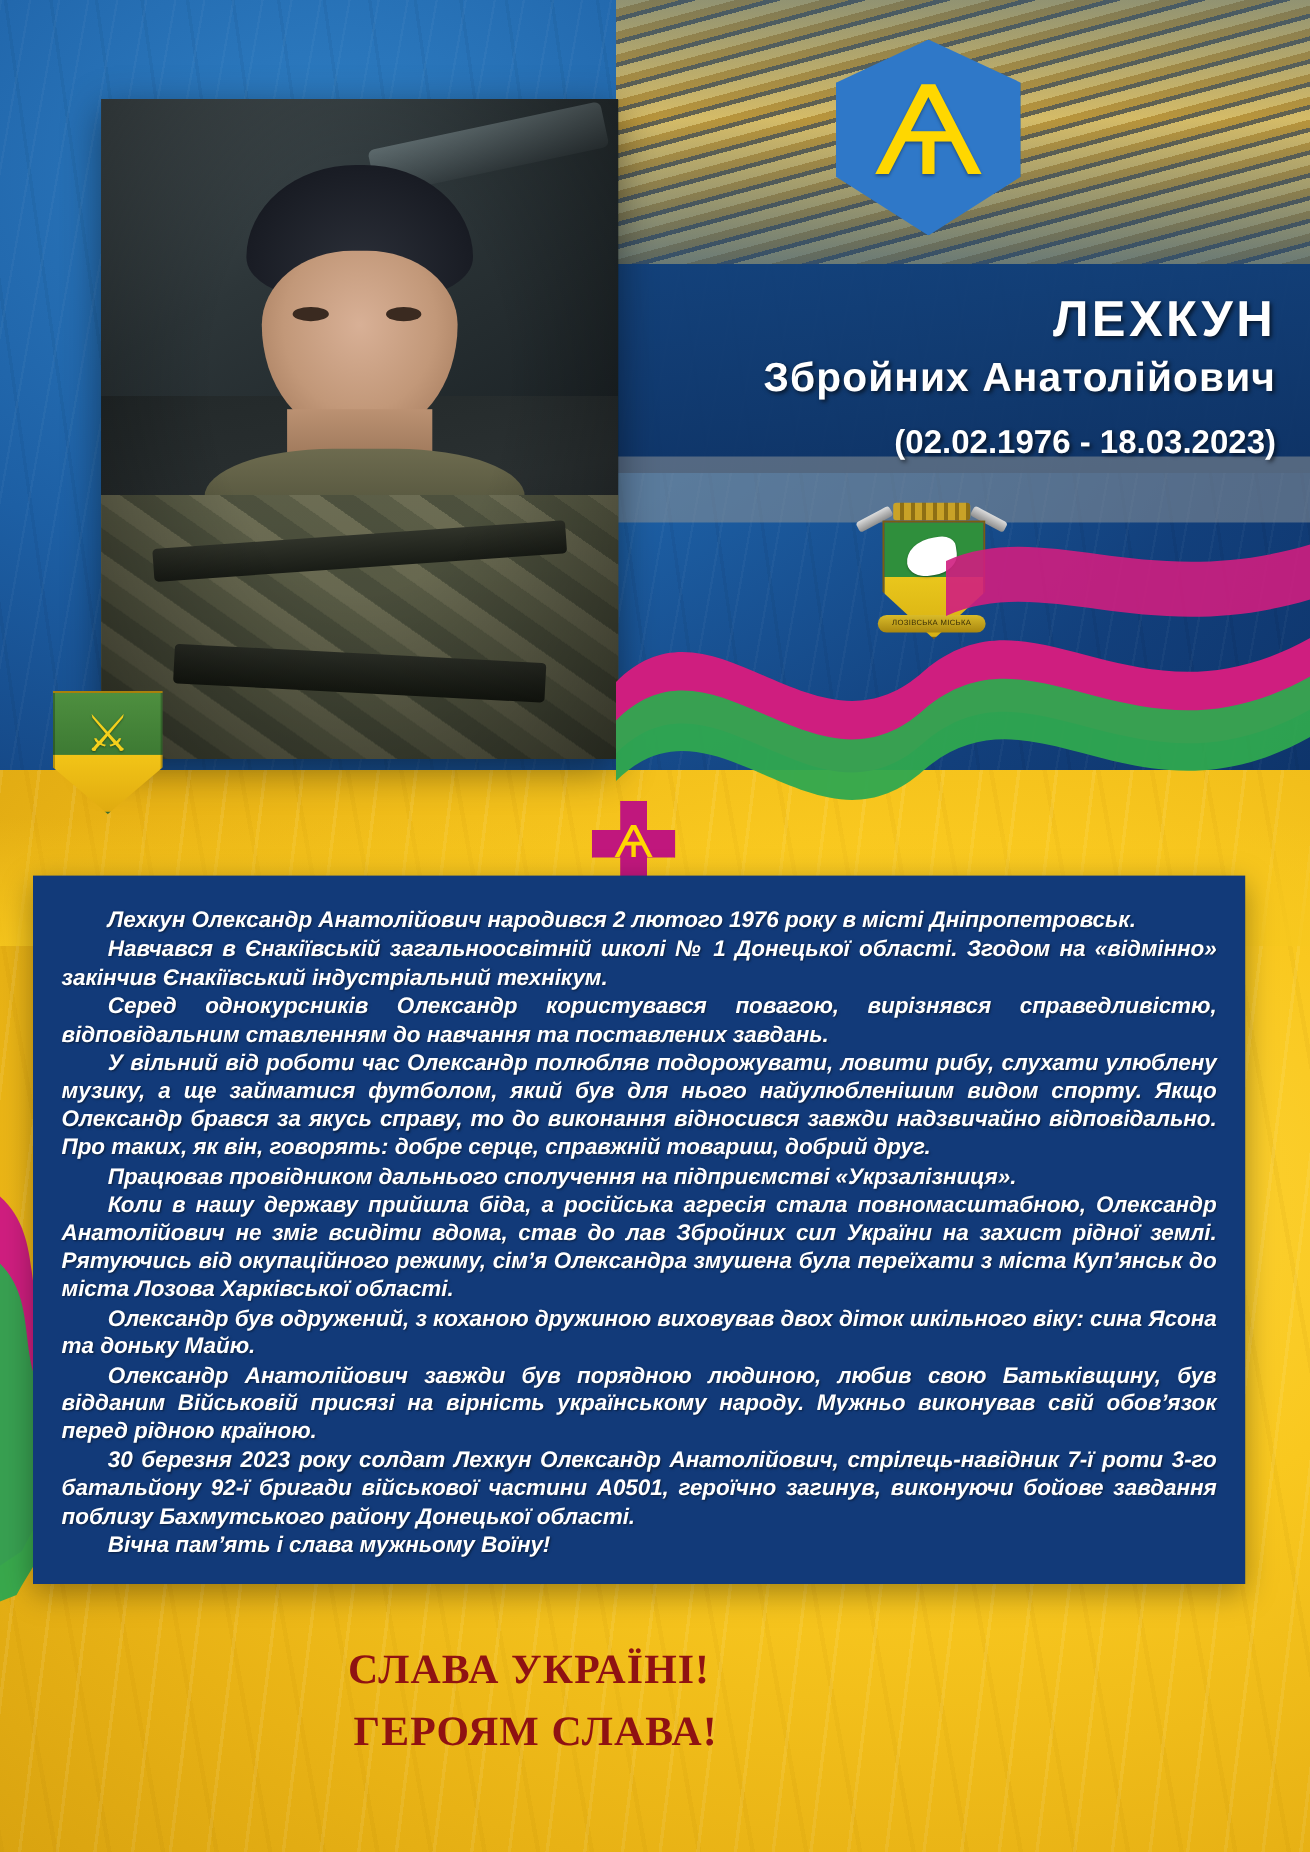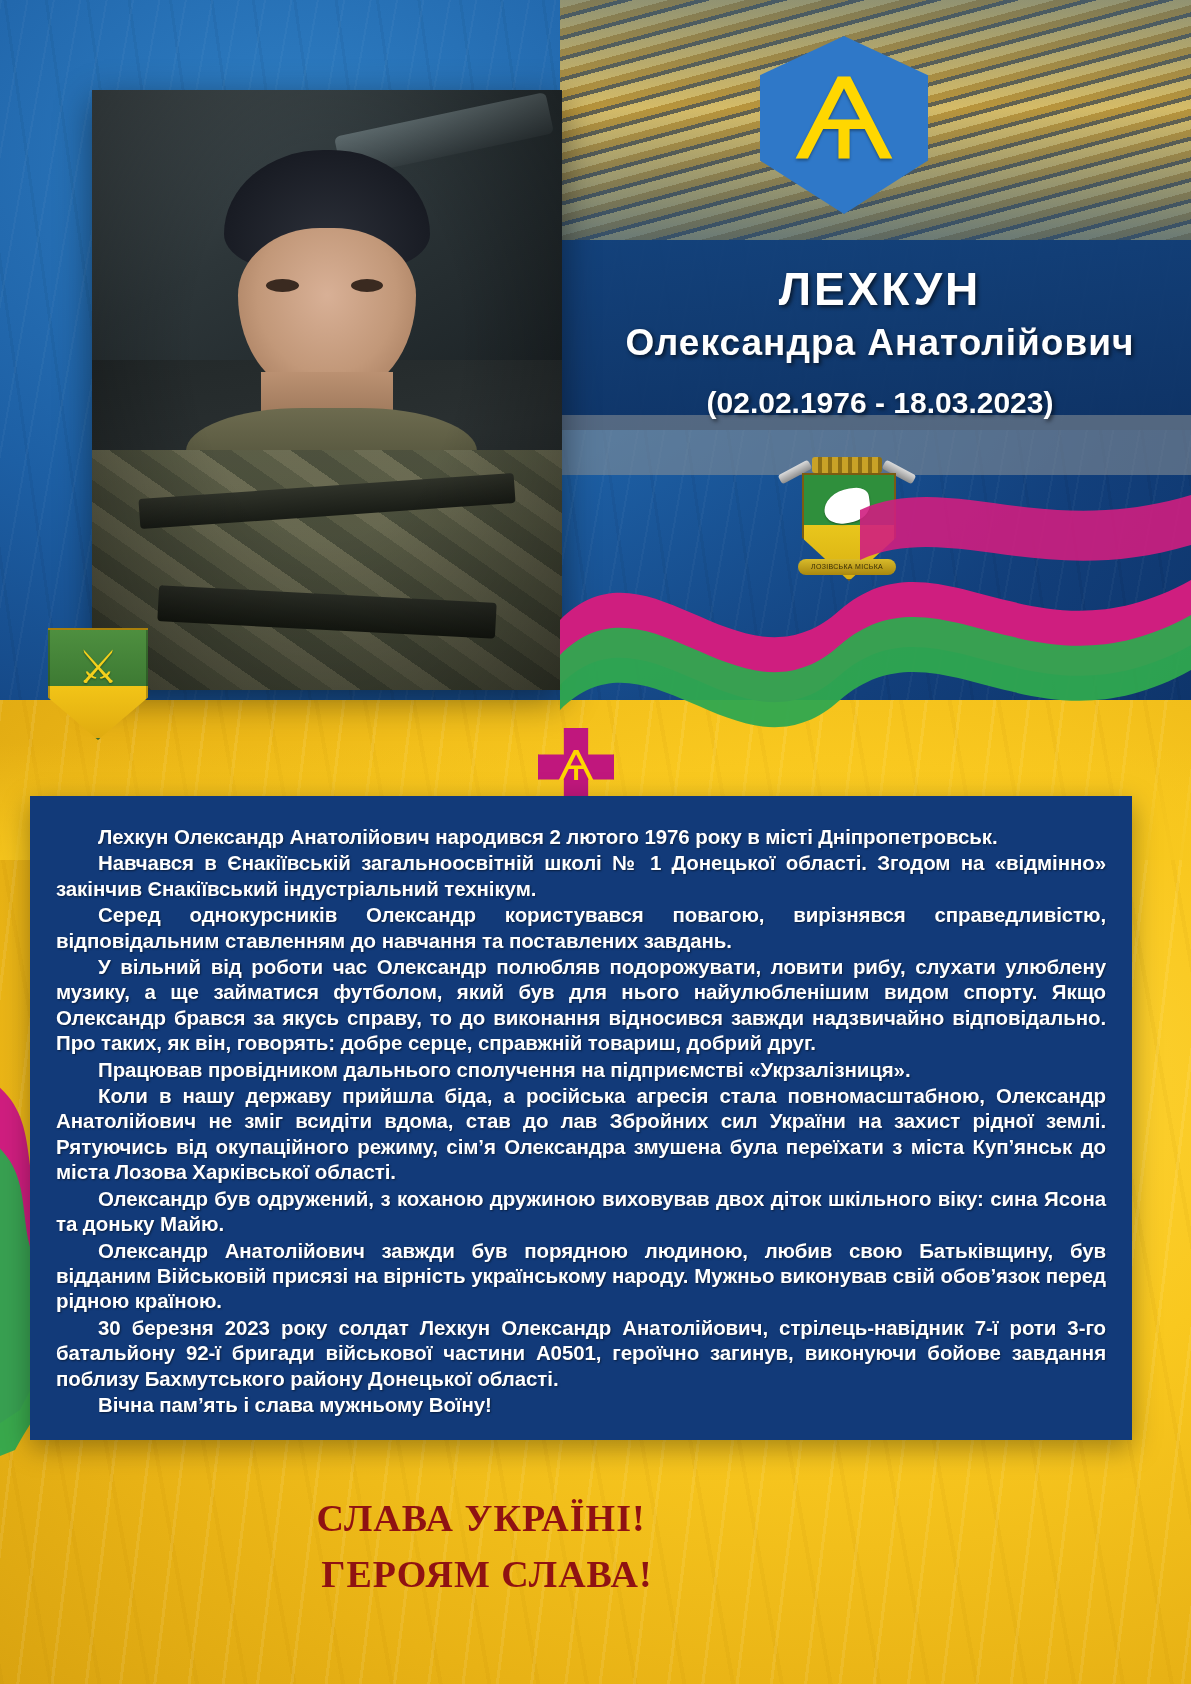--- a/index.html
+++ b/index.html
@@ -204,21 +204,21 @@
     line-height: 46px;
     font-family: "DejaVu Sans", sans-serif;
     text-shadow: 0 1px 2px rgba(0,0,0,.4);
   }
 
   
   .name-block {
     position: absolute;
     left: 600px; top: 262px;
     width: 560px;
-    text-align: center;
+    text-align: right;
     color: #ffffff;
     text-shadow: 2px 2px 4px rgba(0,0,0,0.65);
   }
   .surname {
     font-size: 46px;
     font-weight: bold;
     letter-spacing: 3px;
   }
   .givenname {
     font-size: 37px;
@@ -331,20 +331,21 @@
   }
   .bio-par {
     font-size: 20.5px;
     line-height: 1.24;
     text-align: justify;
     text-indent: 42px;
     font-weight: bold;
     letter-spacing: -0.1px;
     margin: 0 0 1px 0;
     text-shadow: 1px 1px 2px rgba(0,0,0,0.5);
+    font-style: italic;
   }
 
   
   .slogan {
     position: absolute;
     left: 0; top: 1496px;
     width: 962px;
     text-align: center;
     color: #8f1212;
     font-family: "Liberation Serif", serif;
@@ -390,21 +391,21 @@
     </div>
   </div>
 
   <div class="brigade-patch">
     <div class="bp-shield"></div>
     <div class="bp-cannons">⚔</div>
   </div>
 
   <div class="name-block">
     <div class="surname">ЛЕХКУН</div>
-    <div class="givenname">Олександра Анатолійович</div>
+    <div class="givenname">Збройних Анатолійович</div>
     <div class="lifespan">(02.02.1976 - 18.03.2023)</div>
   </div>
 
   <div class="city-emblem">
     <div class="ce-hammer-l"></div>
     <div class="ce-hammer-r"></div>
     <div class="ce-crown"></div>
     <div class="ce-shield"></div>
     <div class="ce-bird"></div>
     <div class="ce-ribbon">ЛОЗІВСЬКА МІСЬКА ТЕРИТОРІАЛЬНА ГРОМАДА</div>

